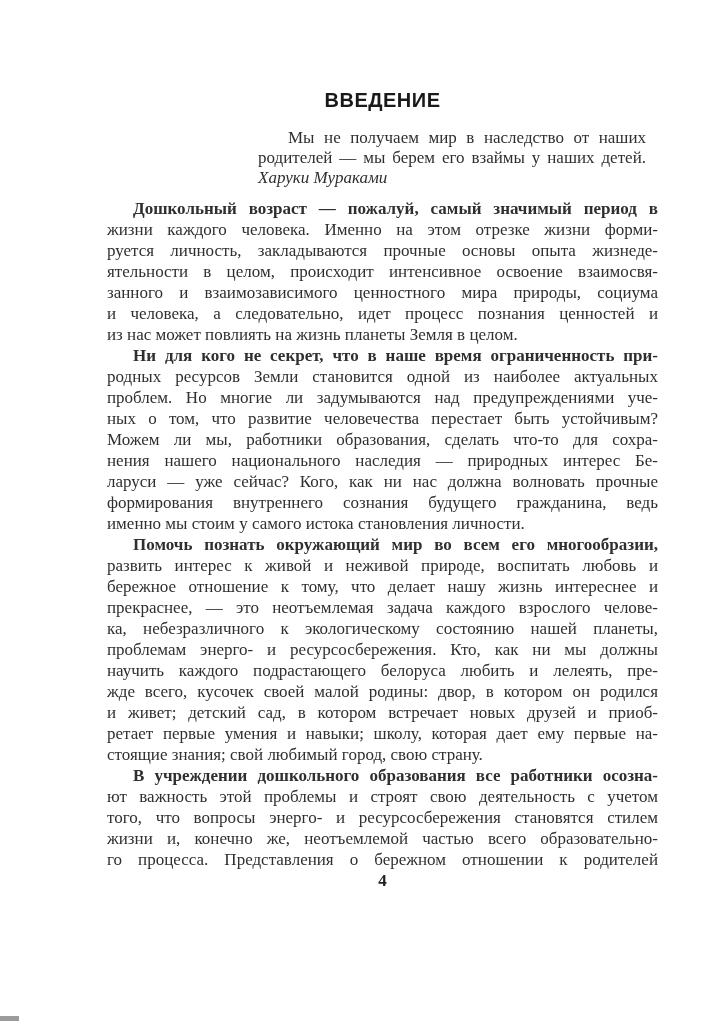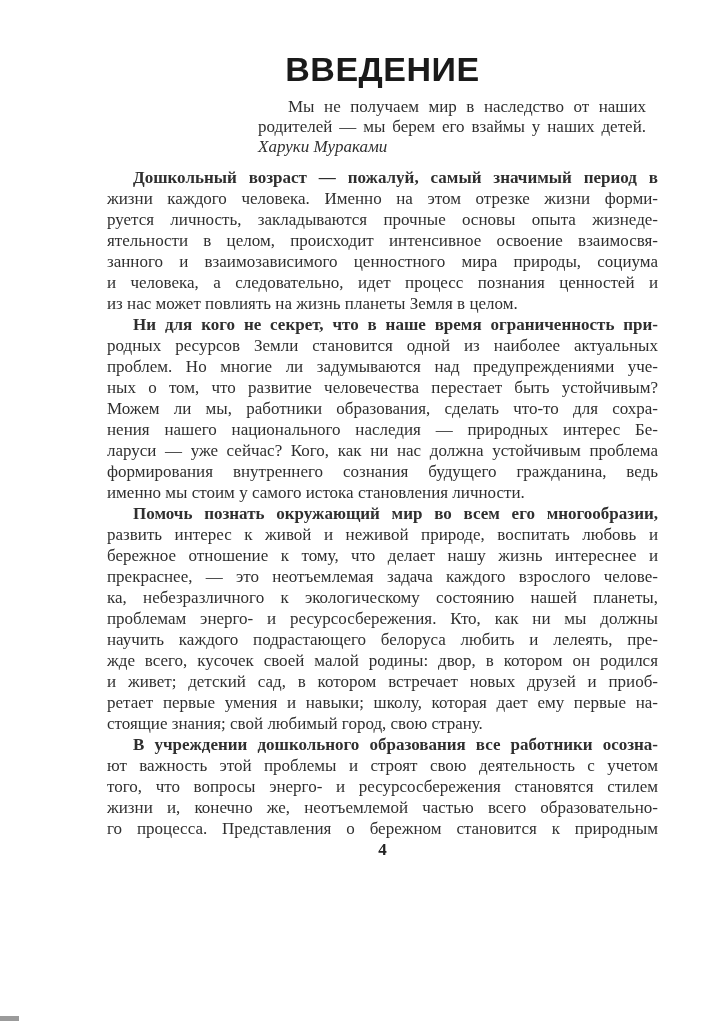--- a/index.html
+++ b/index.html
@@ -12,25 +12,25 @@
     font-family: "Liberation Serif", "DejaVu Serif", serif;
     color: #2f2f2f;
   }
   .content {
     position: absolute;
     left: 107px;
     top: 0;
     width: 551px;
   }
   .chapter-title {
-    margin: 54px 0 0 0;
+    margin: 85px 0 0 0;
     text-align: center;
     font-family: "Liberation Sans", "DejaVu Sans", sans-serif;
     font-weight: bold;
-    font-size: 34px;
+    font-size: 20px;
     line-height: 30px;
     letter-spacing: 0.5px;
     color: #1a1a1a;
   }
   .epigraph {
     margin: 13px 12px 0 auto;
     width: 388px;
     font-size: 17px;
     line-height: 20px;
   }
@@ -93,21 +93,21 @@
         <div class="line lastline">из нас может повлиять на жизнь планеты Земля в целом.</div>
       </div>
 
       <div class="para">
         <div class="line jline indent">Ни для кого не секрет, что в наше время ограниченность при-</div>
         <div class="line jline">родных ресурсов Земли становится одной из наиболее актуальных</div>
         <div class="line jline">проблем. Но многие ли задумываются над предупреждениями уче-</div>
         <div class="line jline">ных о том, что развитие человечества перестает быть устойчивым?</div>
         <div class="line jline">Можем ли мы, работники образования, сделать что-то для сохра-</div>
         <div class="line jline">нения нашего национального наследия — природных интерес Бе-</div>
-        <div class="line jline">ларуси — уже сейчас? Кого, как ни нас должна устойчивым проблема</div>
+        <div class="line jline">ларуси — уже сейчас? Кого, как ни нас должна волновать прочные</div>
         <div class="line jline">формирования внутреннего сознания будущего гражданина, ведь</div>
         <div class="line lastline">именно мы стоим у самого истока становления личности.</div>
       </div>
 
       <div class="para">
         <div class="line jline indent">Помочь познать окружающий мир во всем его многообразии,</div>
         <div class="line jline">развить интерес к живой и неживой природе, воспитать любовь и</div>
         <div class="line jline">бережное отношение к тому, что делает нашу жизнь интереснее и</div>
         <div class="line jline">прекраснее, — это неотъемлемая задача каждого взрослого челове-</div>
         <div class="line jline">ка, небезразличного к экологическому состоянию нашей планеты,</div>
@@ -117,21 +117,21 @@
         <div class="line jline">и живет; детский сад, в котором встречает новых друзей и приоб-</div>
         <div class="line jline">ретает первые умения и навыки; школу, которая дает ему первые на-</div>
         <div class="line lastline">стоящие знания; свой любимый город, свою страну.</div>
       </div>
 
       <div class="para">
         <div class="line jline indent">В учреждении дошкольного образования все работники осозна-</div>
         <div class="line jline">ют важность этой проблемы и строят свою деятельность с учетом</div>
         <div class="line jline">того, что вопросы энерго- и ресурсосбережения становятся стилем</div>
         <div class="line jline">жизни и, конечно же, неотъемлемой частью всего образовательно-</div>
-        <div class="line jline">го процесса. Представления о бережном становится к природным</div>
+        <div class="line jline">го процесса. Представления о бережном отношении к родителей</div>
       </div>
 
     </div>
 
     <div class="pagenum">4</div>
   </div>
 
   <div class="artifact"></div>
 </div>
 

